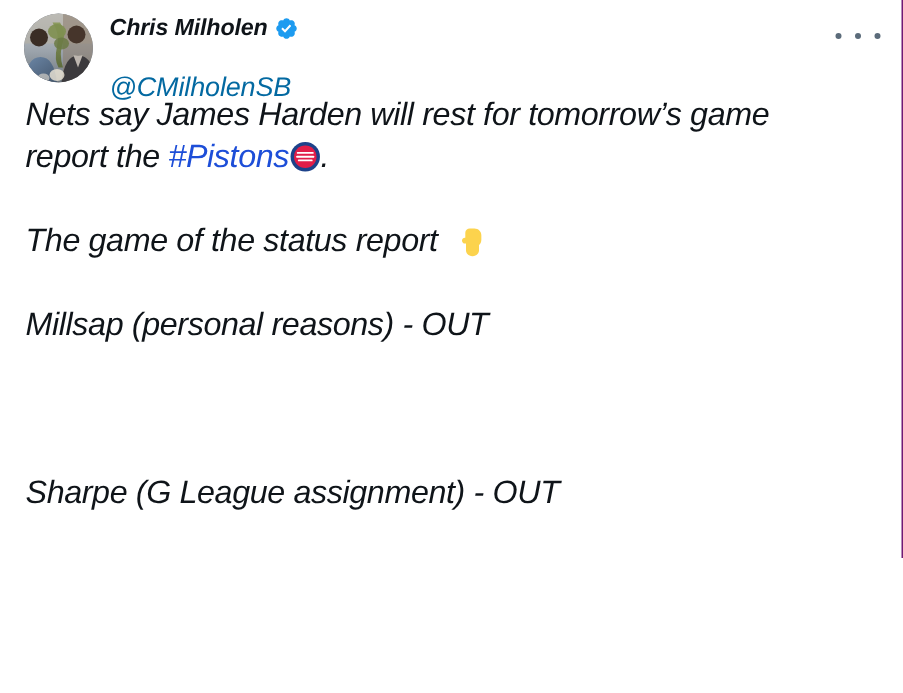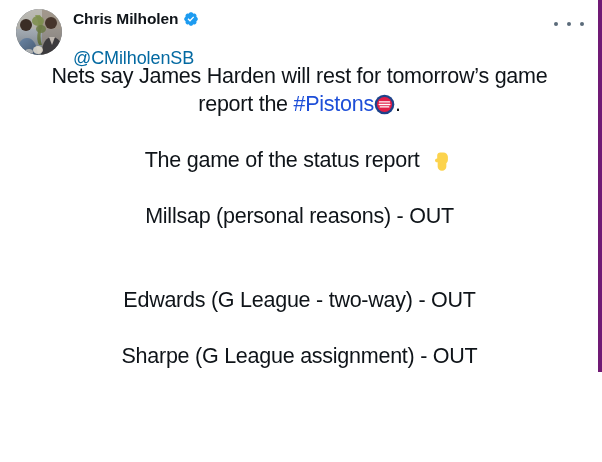--- a/index.html
+++ b/index.html
@@ -11,22 +11,23 @@
   body {
     font-family: "Liberation Sans", "DejaVu Sans", sans-serif;
     -webkit-font-smoothing: antialiased;
   }
 
   #tweet-card {
     position: relative;
     width: 602px;
     height: 372px;
     background: #ffffff;
-    border-right: 4px solid #701a75;
+    border-right: 1px solid #701a75;
     overflow: hidden;
+    font-style: italic;
   }
 
   
   .tweet-header {
     position: absolute;
     left: 0;
     top: 0;
     right: 0;
     height: 62px;
     padding: 9px 12px 0 16px;
@@ -108,21 +109,20 @@
     right: 0;
     padding: 0 16px 0 17px;
     font-size: 21.5px;
     line-height: 28px;
     color: #0f1419;
     letter-spacing: -0.25px;
   }
   .tweet-line {
     margin: 0;
     padding: 0;
-    text-align: center;
   }
   .para-gap { height: 28px; }
 
   .hashtag {
     color: #1d4ed8;
     text-decoration: none;
   }
 
   
   .emoji-pistons {
@@ -239,21 +239,20 @@
           </svg></span>
     </p>
 
     <div class="para-gap"></div>
 
     <p class="tweet-line">Millsap (personal reasons) - OUT</p>
     <div class="para-gap"></div>
 
     <div class="para-gap"></div>
 
-    <p class="tweet-line">Edwards (G League - two-way) - OUT</p>
     <div class="para-gap"></div>
 
     <p class="tweet-line">Sharpe (G League assignment) - OUT</p>
     <div class="para-gap"></div>
 
 
   </div>
 </div>
 
 </body></html>

